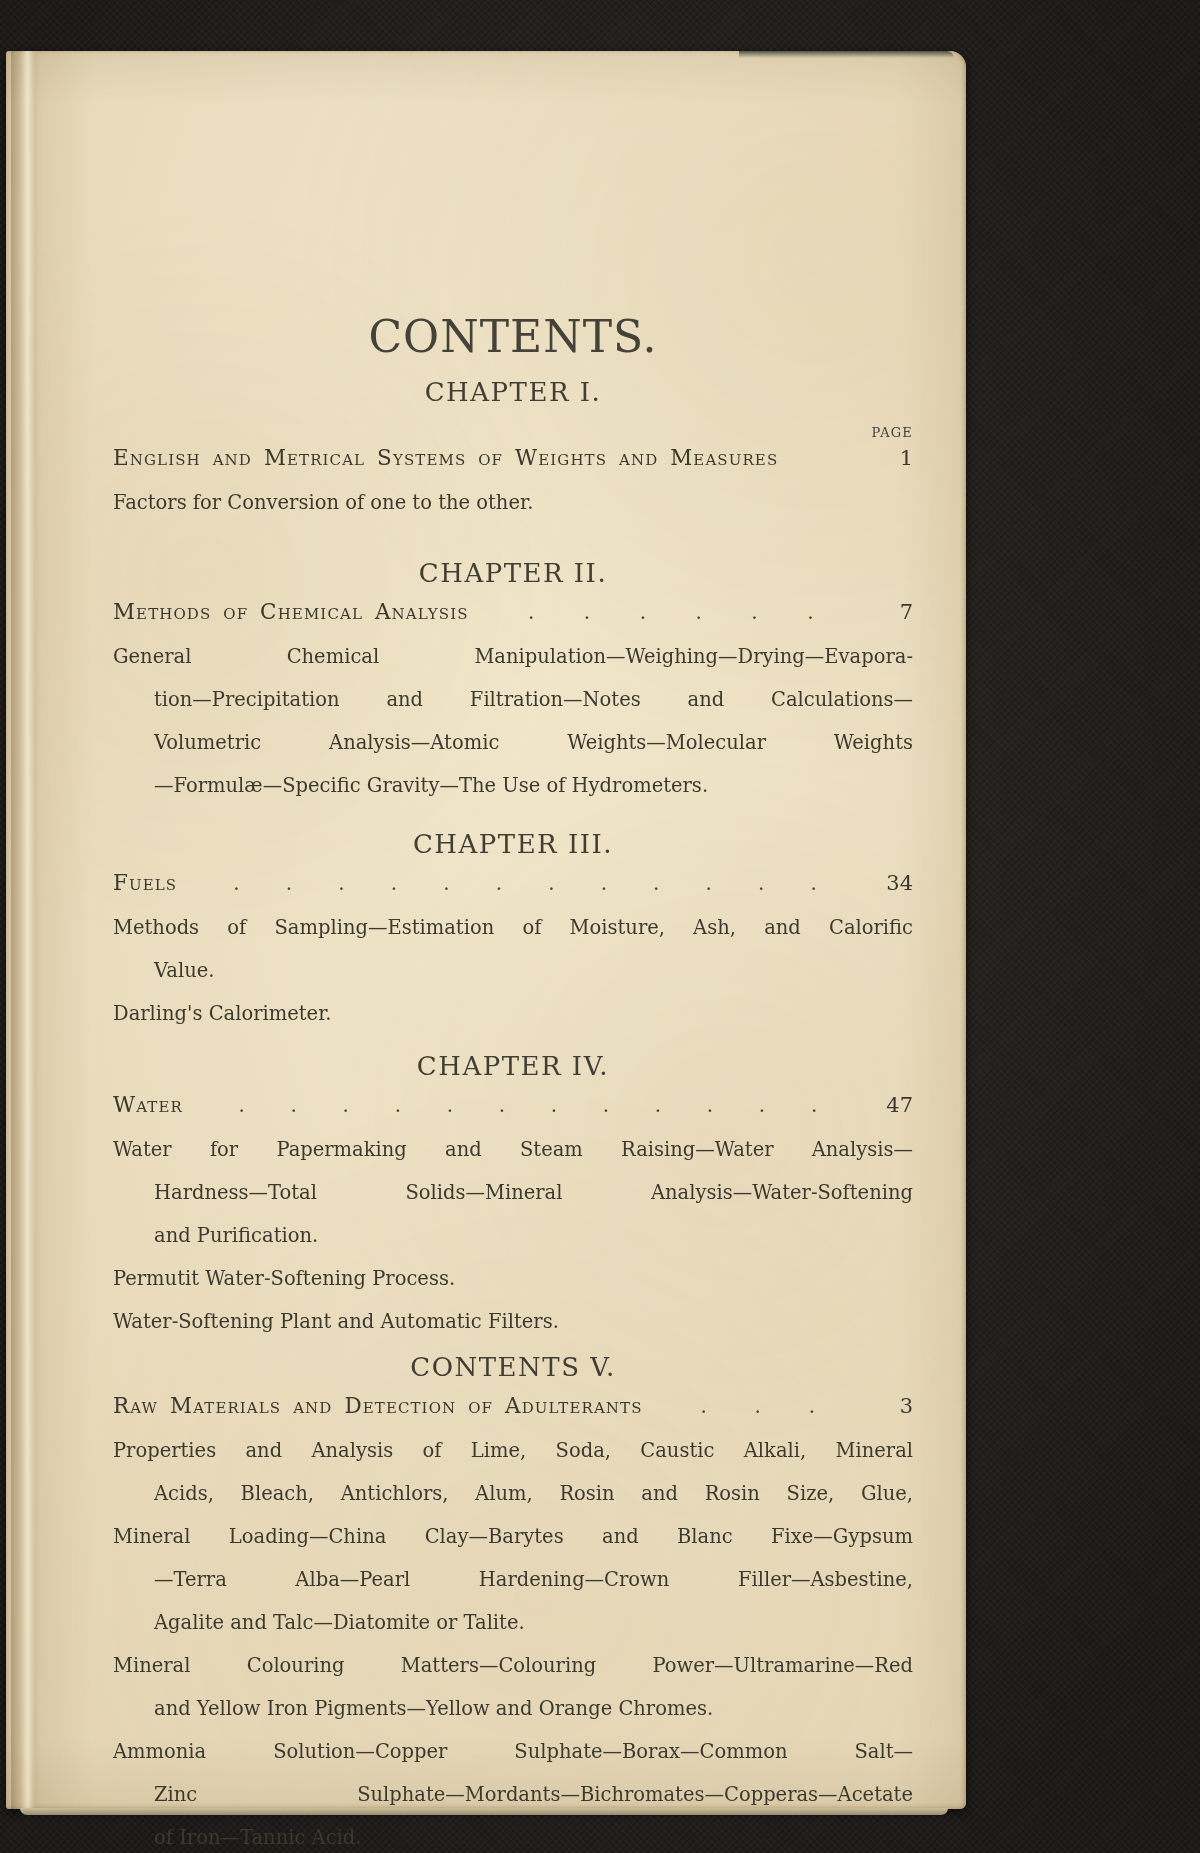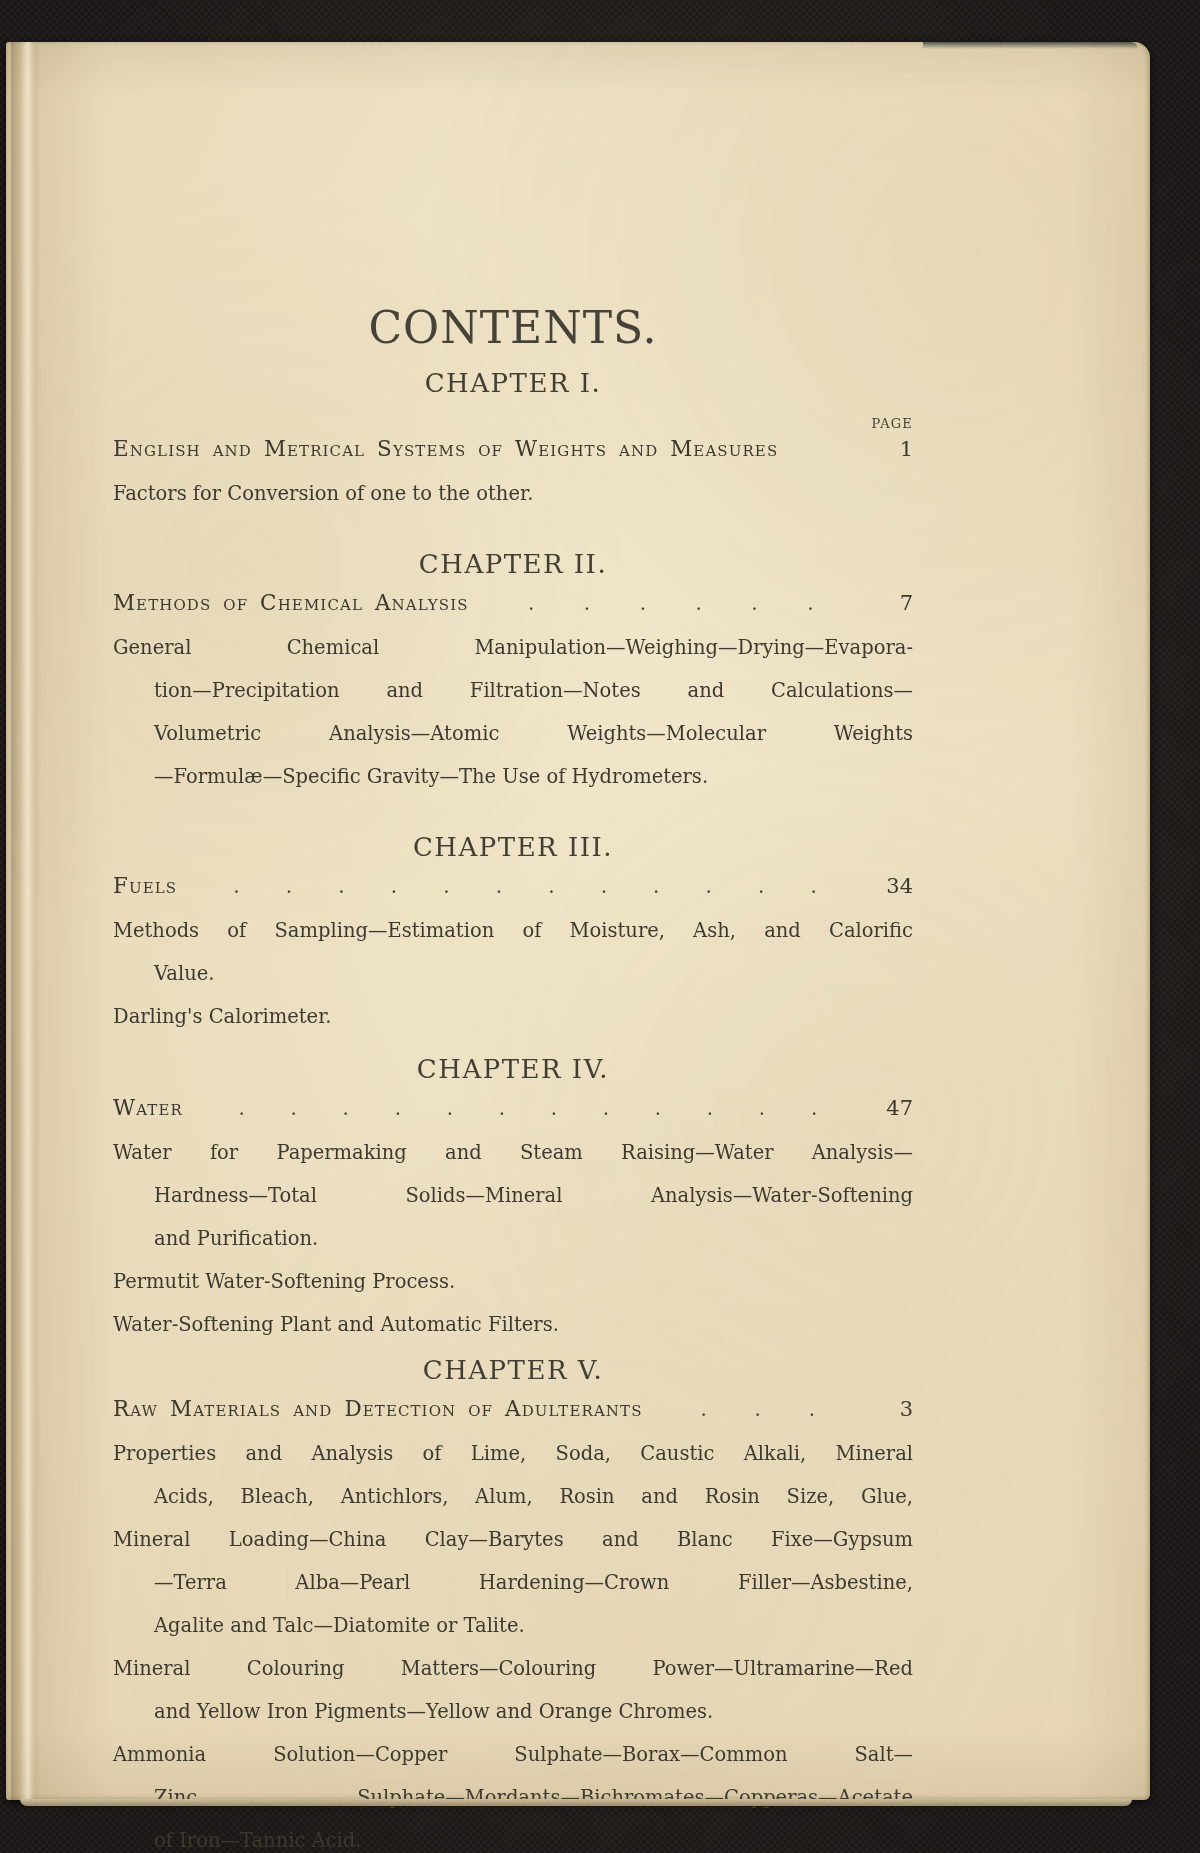--- a/index.html
+++ b/index.html
@@ -9,21 +9,21 @@
     position:absolute;inset:0;
     background-color:#272320;
     background-image:
       repeating-linear-gradient(45deg, rgba(255,255,255,0.025) 0 2px, rgba(0,0,0,0) 2px 5px),
       repeating-linear-gradient(-45deg, rgba(0,0,0,0.16) 0 2px, rgba(0,0,0,0) 2px 5px),
       radial-gradient(ellipse at 50% 45%, rgba(82,72,60,0.18), rgba(0,0,0,0.25) 85%);
   }
 
   
   .page{
-    position:absolute;left:6px;top:42px;width:1144px;height:1758px;
+    position:absolute;left:6px;top:51px;width:960px;height:1758px;
     background:radial-gradient(ellipse at 55% 35%, #f1e6ca 0%, #ecdfc1 48%, #e3d4b2 100%);
     border-radius:3px 16px 6px 3px;
     box-shadow:0 3px 10px rgba(0,0,0,0.65), inset -2px 0 4px rgba(125,98,52,0.28), inset 0 -2px 4px rgba(125,98,52,0.22);
   }
   .page::before{ 
     content:"";position:absolute;inset:0;border-radius:inherit;pointer-events:none;
     background:
       radial-gradient(circle at 84% 12%, rgba(150,118,60,0.07), rgba(150,118,60,0) 30%),
       radial-gradient(circle at 20% 30%, rgba(150,118,60,0.05), rgba(150,118,60,0) 26%),
       radial-gradient(circle at 75% 62%, rgba(150,118,60,0.06), rgba(150,118,60,0) 30%),
@@ -58,21 +58,21 @@
   .title{
     margin:264px 0 0;text-align:center;font-weight:normal;
     font-size:44px;line-height:44px;letter-spacing:1px;color:#45423a;
   }
   .chap-head{
     margin:0;text-align:center;font-weight:normal;
     font-size:26px;line-height:26px;letter-spacing:1.5px;color:#413e34;
   }
   .chapter:nth-child(1) .chap-head{margin-top:20px;}
   .chapter:nth-child(2) .chap-head{margin-top:46px;}
-  .chapter:nth-child(3) .chap-head{margin-top:46px;}
+  .chapter:nth-child(3) .chap-head{margin-top:34px;}
   .chapter:nth-child(4) .chap-head{margin-top:28px;}
   .chapter:nth-child(5) .chap-head{margin-top:21px;}
 
   .page-label{
     margin:20px 0 0;text-align:right;
     font-size:13px;line-height:16px;letter-spacing:1.2px;color:#45423a;
   }
   .entry-row{
     display:flex;align-items:baseline;margin-top:13px;line-height:26px;
   }
@@ -205,21 +205,21 @@
               </div>
               <div class="para">
                 <div class="ln">Permutit Water-Softening Process.</div>
               </div>
               <div class="para">
                 <div class="ln">Water-Softening Plant and Automatic Filters.</div>
               </div>
             </div>
           </section>
           <section class="chapter">
-            <h2 class="chap-head">CHAPTER V.</h2>
+            <h2 class="chap-head">CONTENTS V.</h2>
             <div class="entry-row">
               <span class="entry-title">Raw Materials and Detection of Adulterants</span>
               <span class="leader">
                 <span class="dot">.</span>
                 <span class="dot">.</span>
                 <span class="dot">.</span>
               </span>
               <span class="pagenum">3</span>
             </div>
             <div class="desc">

